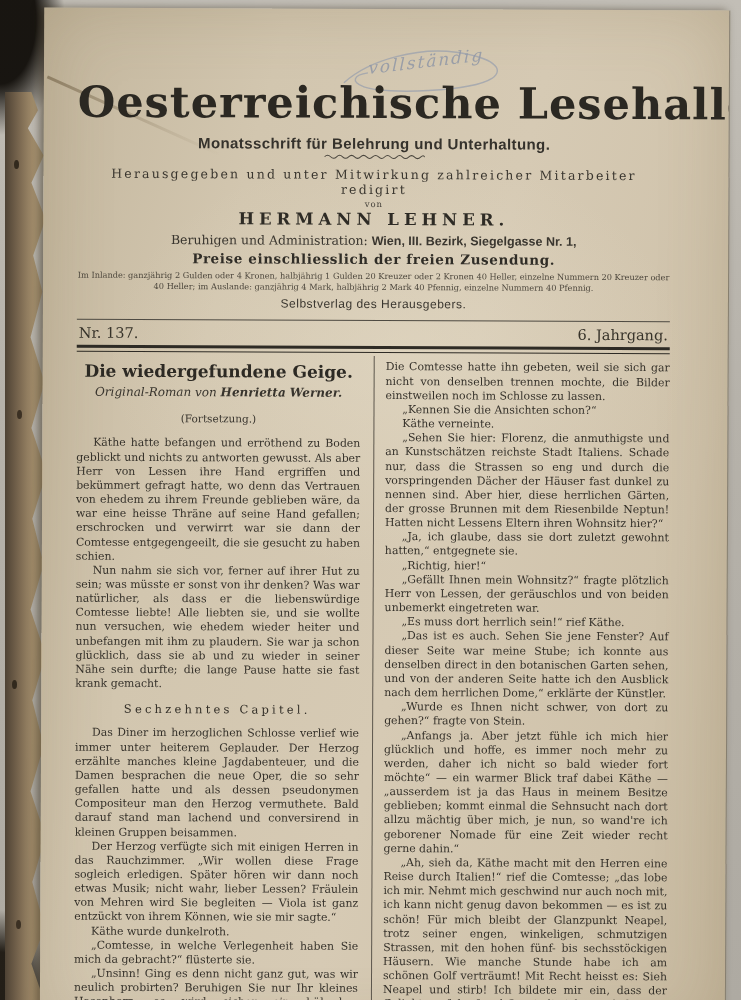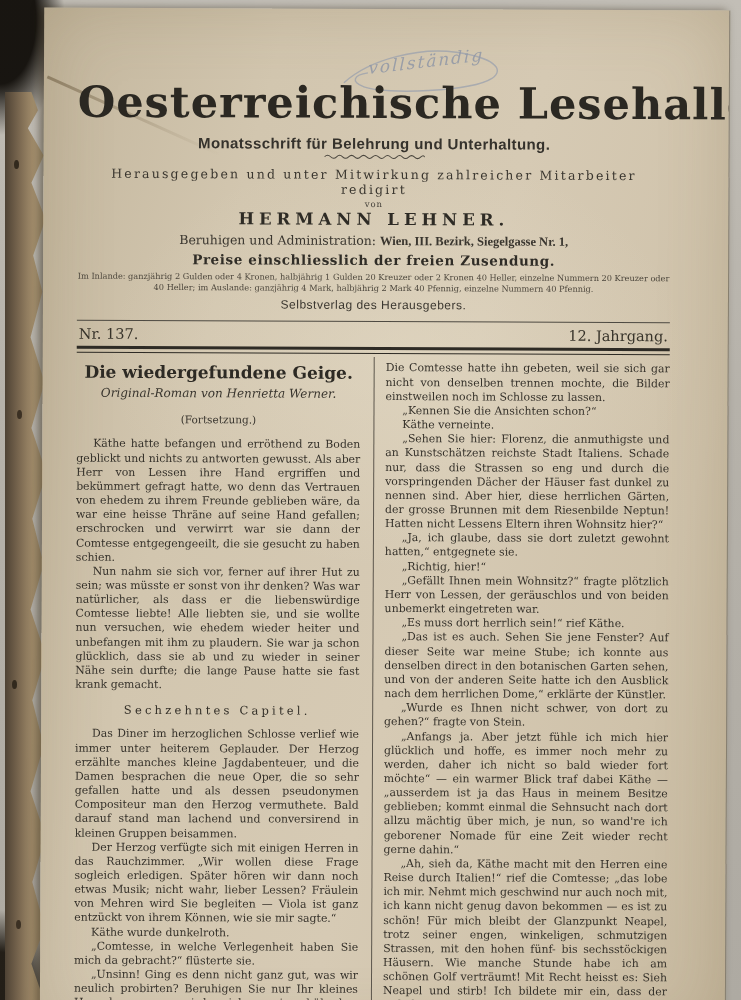--- a/index.html
+++ b/index.html
@@ -73,21 +73,21 @@
   }
   .wavy { margin: 1px auto 0; display: block; }
   .mast-editorline {
     margin-top: 7px; font-size: 12.5px; letter-spacing: 2.2px; color: #3a362f;
   }
   .mast-von { margin-top: 2px; font-size: 8.5px; letter-spacing: 1px; color: #45413a; }
   .mast-editorname {
     margin-top: 1px; font-weight: bold; font-size: 16.5px; letter-spacing: 5px; color: #2e2b25;
   }
   .mast-redaction { margin-top: 4px; font-size: 12.5px; color: #3a362f; }
-  .mast-redaction .bold-sans { font-family: Liberation Serif, serif; font-weight: bold; font-size: 12.5px; }
+  .mast-redaction .bold-sans { font-family: Liberation Sans, sans-serif; font-weight: bold; font-size: 12.5px; }
   .mast-price { margin-top: 3px; font-weight: bold; font-size: 13.5px; letter-spacing: .6px; color: #302d27; }
   .mast-fineprint {
     margin: 4px auto 0; max-width: 648px;
     font-size: 8.2px; line-height: 1.3; color: #4c463c; text-align: center;
   }
   .mast-publisher { margin-top: 5px; font-family: "Liberation Sans", sans-serif; font-size: 12px; letter-spacing: .5px; color: #3a362f; }
   .rule-thin { margin-top: 9px; border-top: 1.5px solid #4e4a42; }
   .dateline {
     display: flex; align-items: baseline; justify-content: space-between;
     margin-top: 3px; padding: 2px 2px 4px;
@@ -96,21 +96,21 @@
   .dateline .date { font-weight: bold; font-size: 18.5px; color: #2b2822; }
   .rule-double { border-top: 3px solid #2e2b25; border-bottom: 1.5px solid #2e2b25; height: 3px; }
 
   
   .body-cols { position: relative; display: flex; justify-content: space-between; margin-top: 7px; }
   .col { width: 284px; }
   .col-divider { position: absolute; left: 50%; top: -4px; bottom: 6px; width: 1px; background: #5c564c; }
 
   .art-title { text-align: center; font-weight: bold; font-size: 17px; color: #2d2a24; margin: 2px 0 0; }
   .art-byline { text-align: center; font-style: italic; font-size: 12px; color: #38342d; margin-top: 4px; }
-  .art-byline .author { font-weight: normal; }
+  .art-byline .author { font-weight: bold; }
   .art-cont { text-align: center; font-size: 10.5px; color: #3a362f; margin: 13px 0 12px; }
 
   .para {
     margin: 0; font-size: 10.9px; line-height: 14.15px;
     text-align: justify; color: #35312a;
   }
   .para.indent { text-indent: 1.55em; }
   .para.noindent { text-indent: 0; }
   .para.chapter {
     text-align: center; text-indent: 0; letter-spacing: 3.2px;
@@ -145,21 +145,21 @@
         <div class="mast-editorline">Herausgegeben und unter Mitwirkung zahlreicher Mitarbeiter redigirt</div>
         <div class="mast-von">von</div>
         <div class="mast-editorname">HERMANN LEHNER.</div>
         <div class="mast-redaction"><span>Beruhigen und Administration: </span><span class="bold-sans">Wien, III. Bezirk, Siegelgasse Nr. 1,</span></div>
         <div class="mast-price">Preise einschliesslich der freien Zusendung.</div>
         <div class="mast-fineprint">Im Inlande: ganzjährig 2 Gulden oder 4 Kronen, halbjährig 1 Gulden 20 Kreuzer oder 2 Kronen 40 Heller, einzelne Nummern 20 Kreuzer oder 40 Heller; im Auslande: ganzjährig 4 Mark, halbjährig 2 Mark 40 Pfennig, einzelne Nummern 40 Pfennig.</div>
         <div class="mast-publisher">Selbstverlag des Herausgebers.</div>
         <div class="rule-thin"></div>
         <div class="dateline">
           <span class="issue">Nr. 137.</span>
-          <span class="volume">12. Jahrgang.</span>
+          <span class="volume">6. Jahrgang.</span>
         </div>
         <div class="rule-double"></div>
       </div>
 
       <div class="body-cols">
         <div class="col-divider"></div>
 
         <div class="col">
           <p class="art-title">Die wiedergefundene Geige.</p>
           <p class="art-byline"><span>Original-Roman von </span><span class="author">Henrietta Werner.</span></p>

